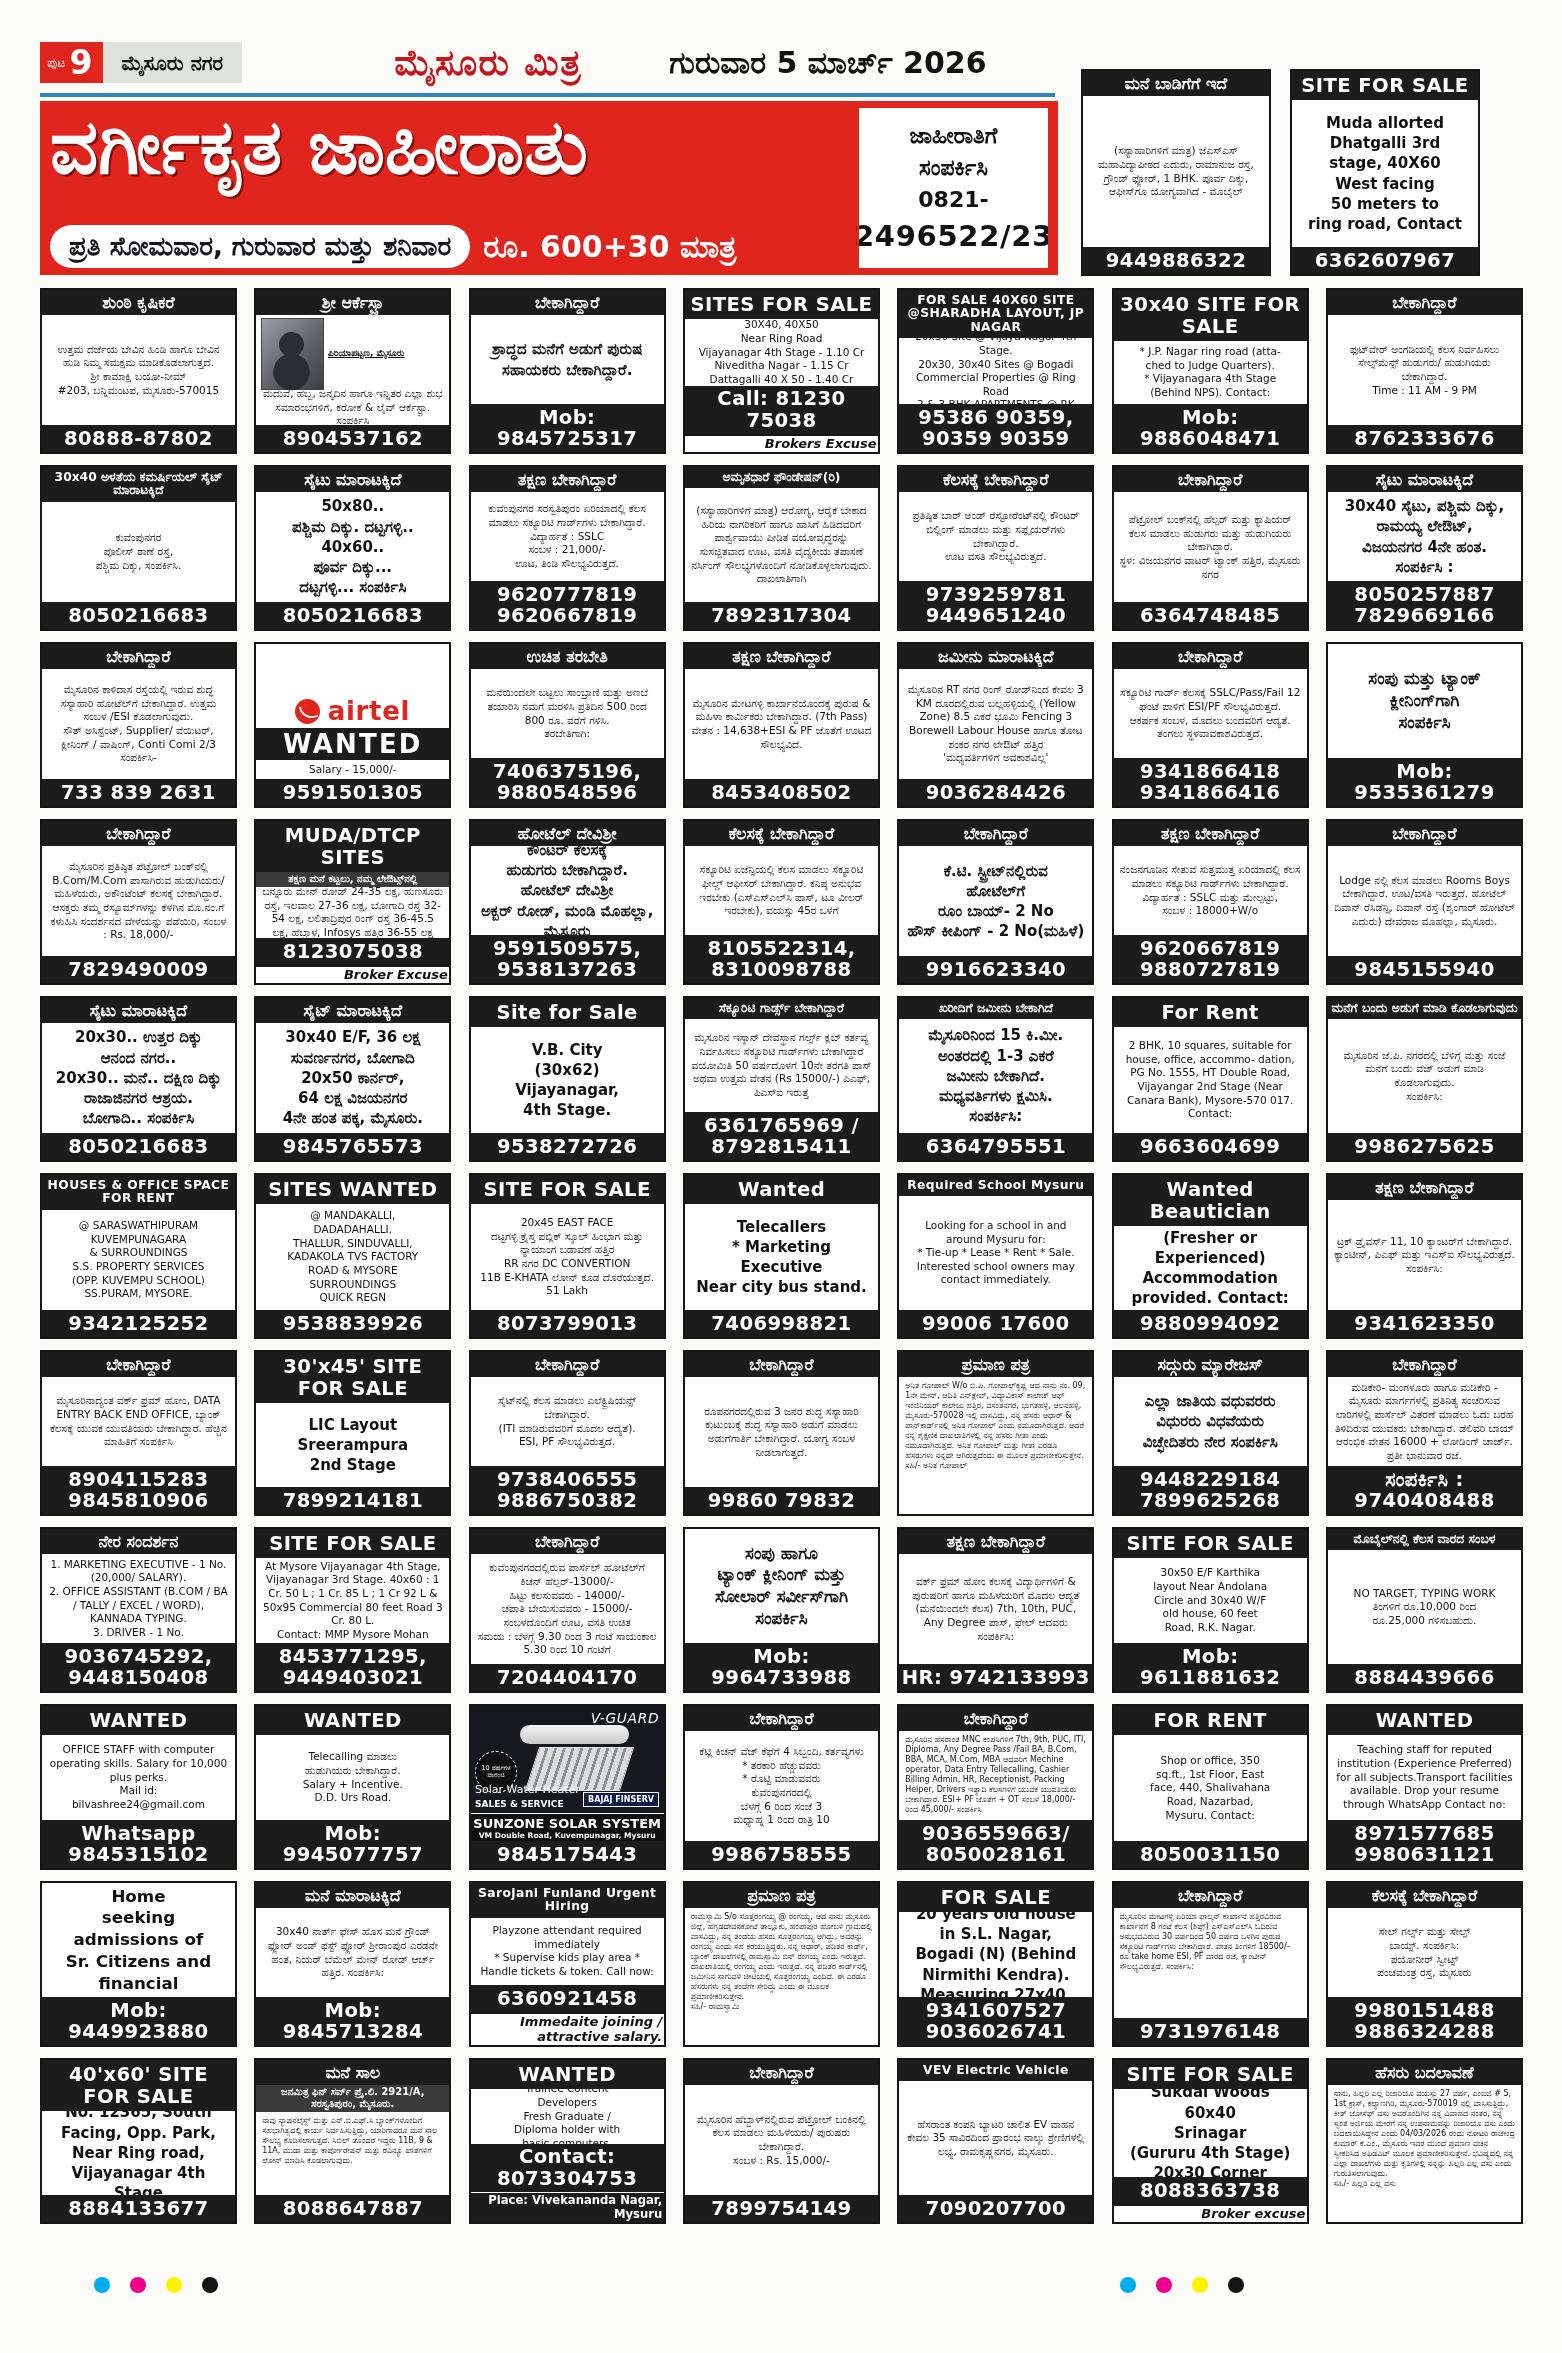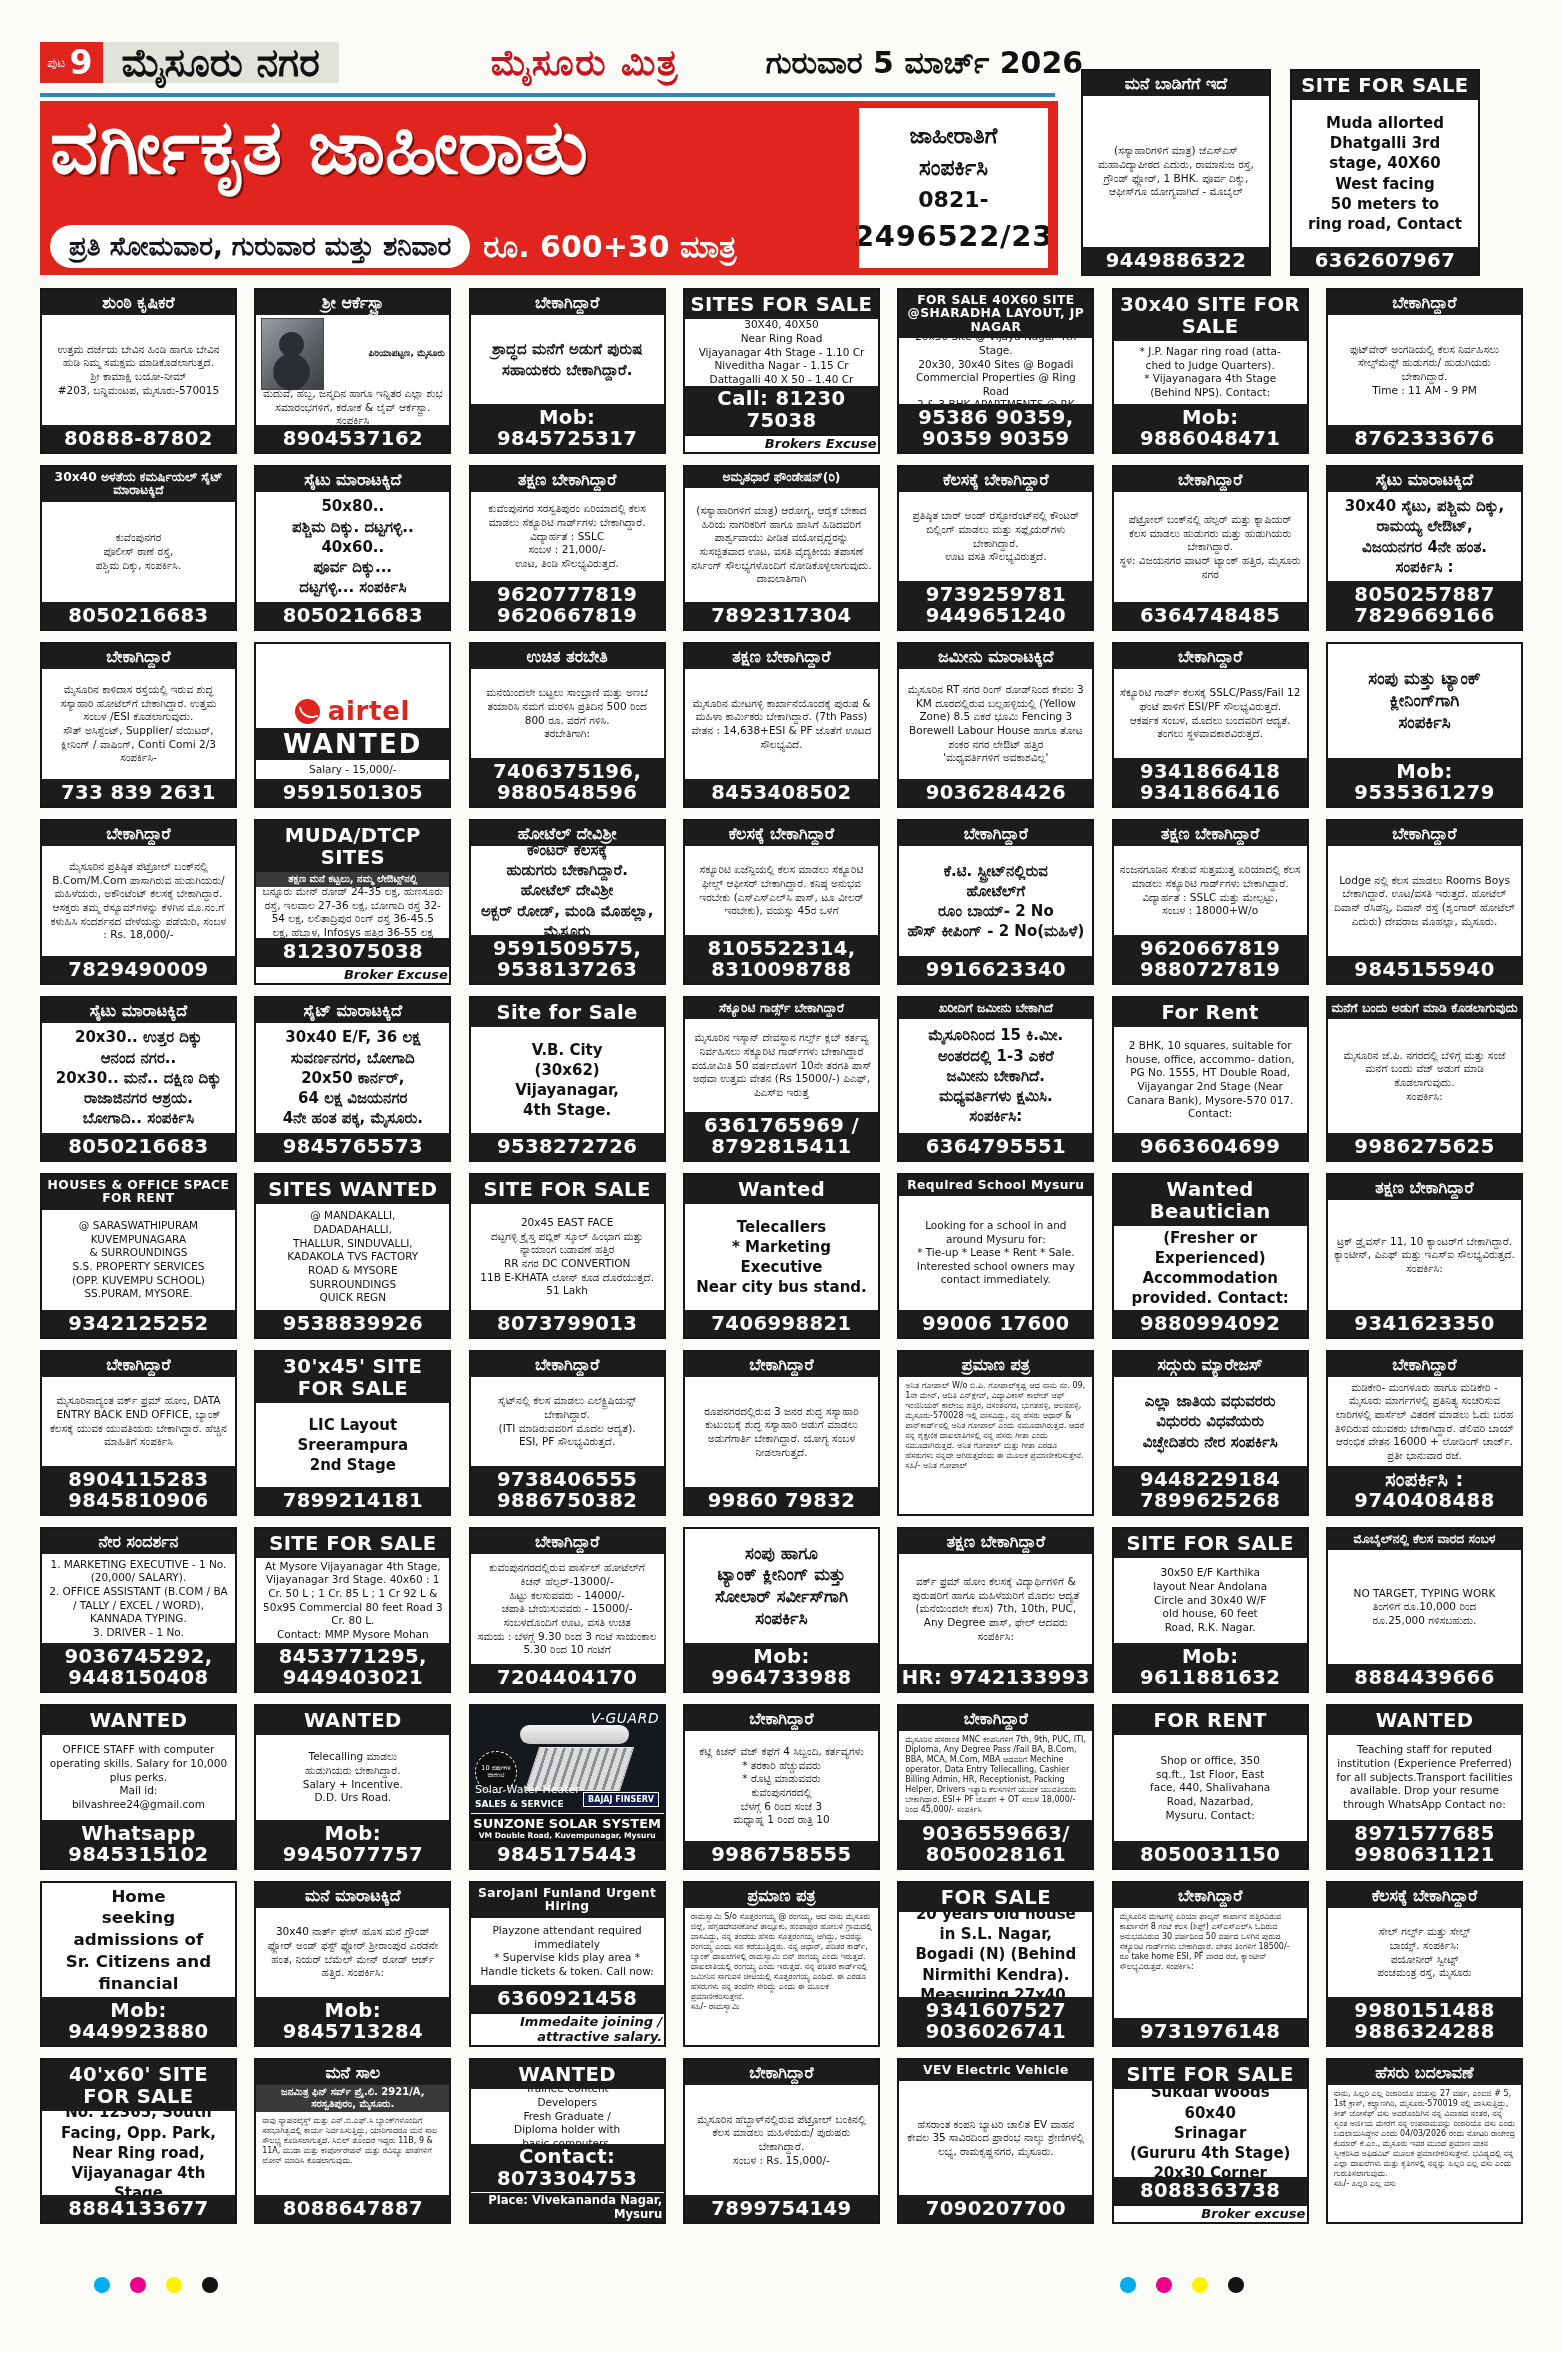--- a/index.html
+++ b/index.html
@@ -4,21 +4,21 @@
 <style>
   html,body{margin:0;padding:0;}
   body{width:1562px;height:2354px;position:relative;background:#fbfbf8;color:#111;
        font-family:"DejaVu Sans","Liberation Sans",sans-serif;overflow:hidden;}
   
   .hdr{position:absolute;left:40px;top:40px;right:40px;height:45px;display:flex;align-items:center;}
   .page-red{background:#e0251f;color:#fff;display:flex;align-items:center;gap:4.3px;
             padding:2.9px 10px 2.9px 7.2px;height:41px;box-sizing:border-box;}
   .page-red .lbl{font-size:12.3px;}
   .page-red .num{font-size:33px;font-weight:bold;line-height:1;}
-  .sec-box{background:#dfe3da;color:#111;font-weight:bold;font-size:39px;
+  .sec-box{background:#dfe3da;color:#111;font-weight:bold;font-size:20px;
            padding:1.4px 19px;height:41px;display:flex;align-items:center;box-sizing:border-box;}
   .paper{color:#c5161d;font-weight:bold;font-size:36px;margin-left:152px;letter-spacing:1.4px;}
   .date{color:#111;font-weight:bold;font-size:30px;margin-left:87px;white-space:nowrap;}
   .blue-rule{position:absolute;left:40px;top:93px;width:1015px;height:4.3px;background:#2e86c1;}
   
   .masthead{position:absolute;left:40px;top:101px;width:1018px;height:174px;background:#e0251f;
             display:flex;box-sizing:border-box;padding:7.2px 10px;}
   .m-left{flex:1;display:flex;flex-direction:column;justify-content:space-between;}
   .m-title{color:#fff;font-weight:bold;font-size:75px;line-height:1.05;text-shadow:2.2px 2.2px 0 #7e0d09;}
   .m-row{display:flex;align-items:center;gap:13px;}
@@ -62,21 +62,21 @@
                       border:2.9px solid #fff;border-top:none;border-right:none;border-radius:0 0 0 13px;transform:rotate(-12deg);}
   .airtel-word{color:#e0251f;font-size:26px;font-weight:bold;letter-spacing:0.7px;}
   .wanted-band{background:#1c1c1c;color:#fff;font-weight:bold;font-size:26px;text-align:center;
                letter-spacing:2.2px;padding:1.4px 0;}
   
   .photo-wrap{display:flex;gap:4.3px;padding:2.9px 4.3px 0;}
   .photo-box{flex:0 0 61px;height:70px;background:linear-gradient(135deg,#9aa0a6 0%,#5f6368 55%,#3c4043 100%);
              border:0.7px solid #444;position:relative;}
   .photo-box:after{content:"";position:absolute;left:17.4px;top:13px;width:25px;height:25px;border-radius:50%;
                    background:#2a2d31;box-shadow:0 27.5px 0 5.8px #2a2d31;}
-  .photo-side{flex:1;font-size:9px;font-weight:bold;text-align:right;align-self:center;}
+  .photo-side{flex:1;font-size:9px;font-weight:bold;text-align:left;align-self:center;text-decoration:underline;}
   
   .solar-top{flex:1;background:#15181c;color:#fff;position:relative;overflow:hidden;}
   .vguard{position:absolute;right:4.3px;top:4.3px;font-weight:normal;font-style:italic;font-size:13.8px;letter-spacing:0.7px;}
   .tank{position:absolute;left:49px;top:19px;width:109px;height:19px;border-radius:9.4px;
         background:linear-gradient(#f4f4f4,#c9c9c9);}
   .panel{position:absolute;left:61px;top:41px;width:93px;height:42px;transform:skewX(-18deg);
          background:repeating-linear-gradient(90deg,#dcdcdc 0 5.8px,#8a8f94 5.8px 8.7px);border:1.4px solid #e8e8e8;}
   .warranty{position:absolute;left:4.3px;top:45px;width:42px;height:42px;border-radius:50%;background:#101010;
             border:1.4px dashed #fff;color:#fff;font-size:6.5px;display:flex;align-items:center;justify-content:center;
             text-align:center;line-height:1.15;padding:2.2px;box-sizing:border-box;}

